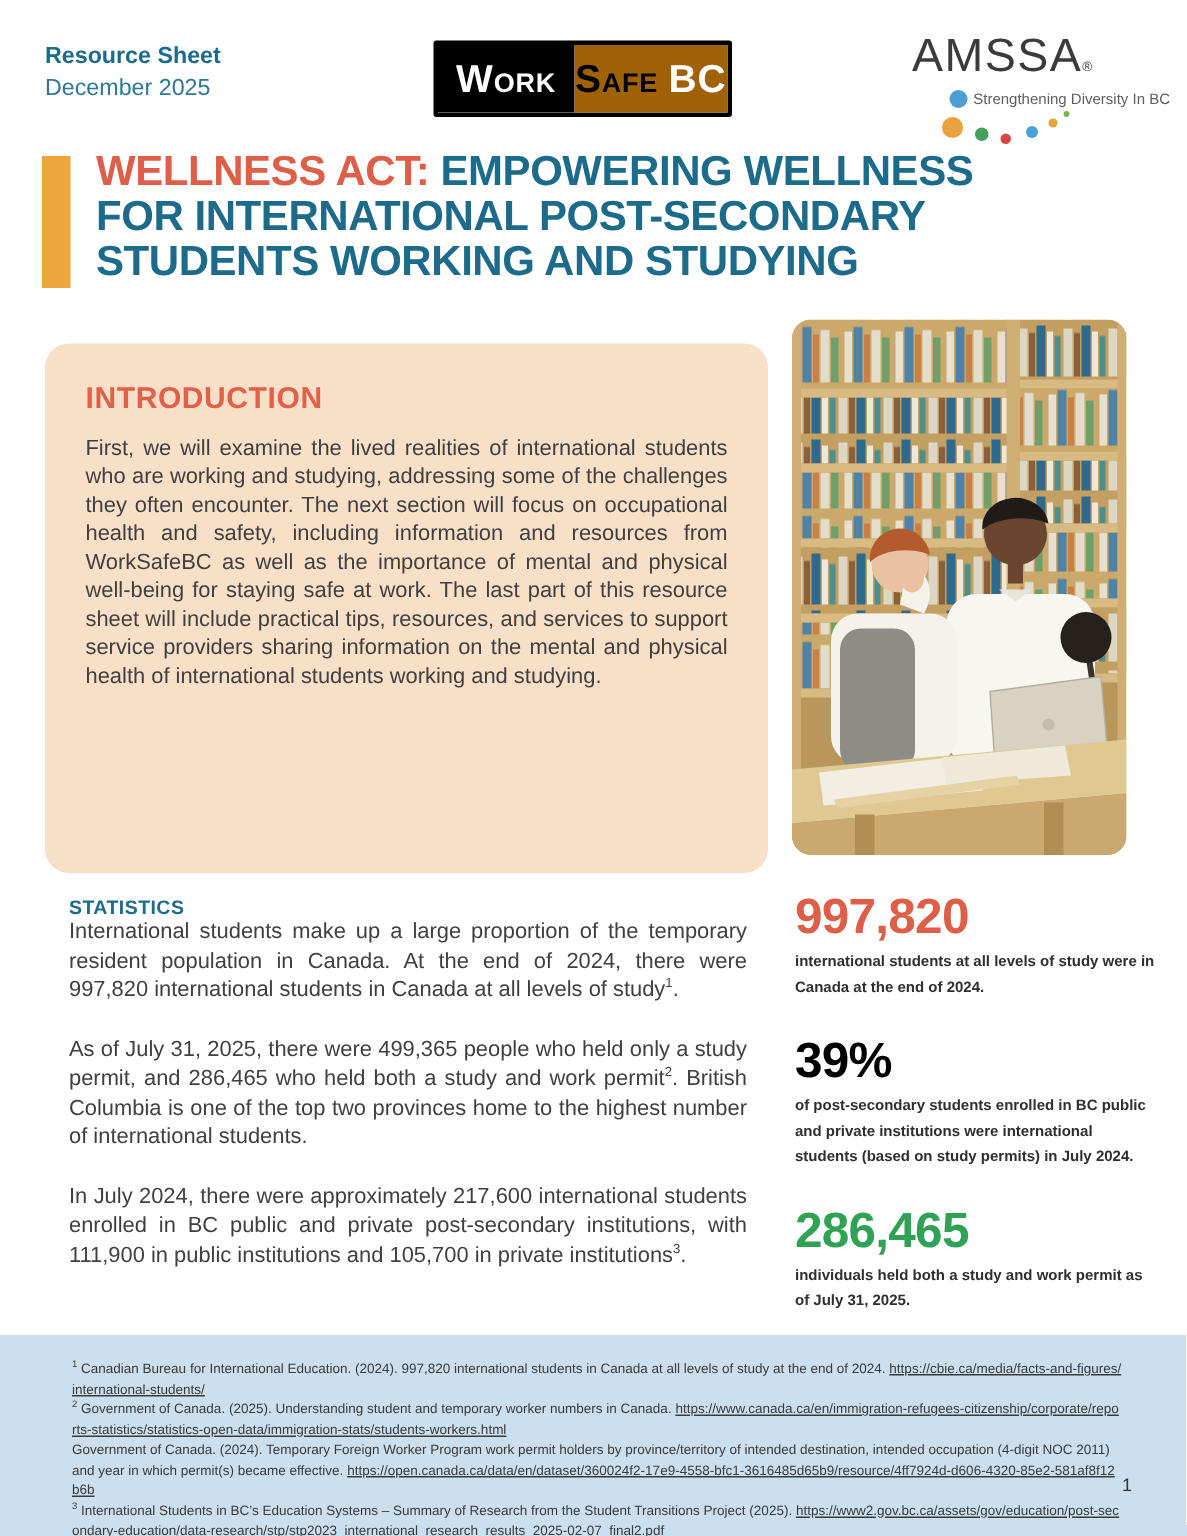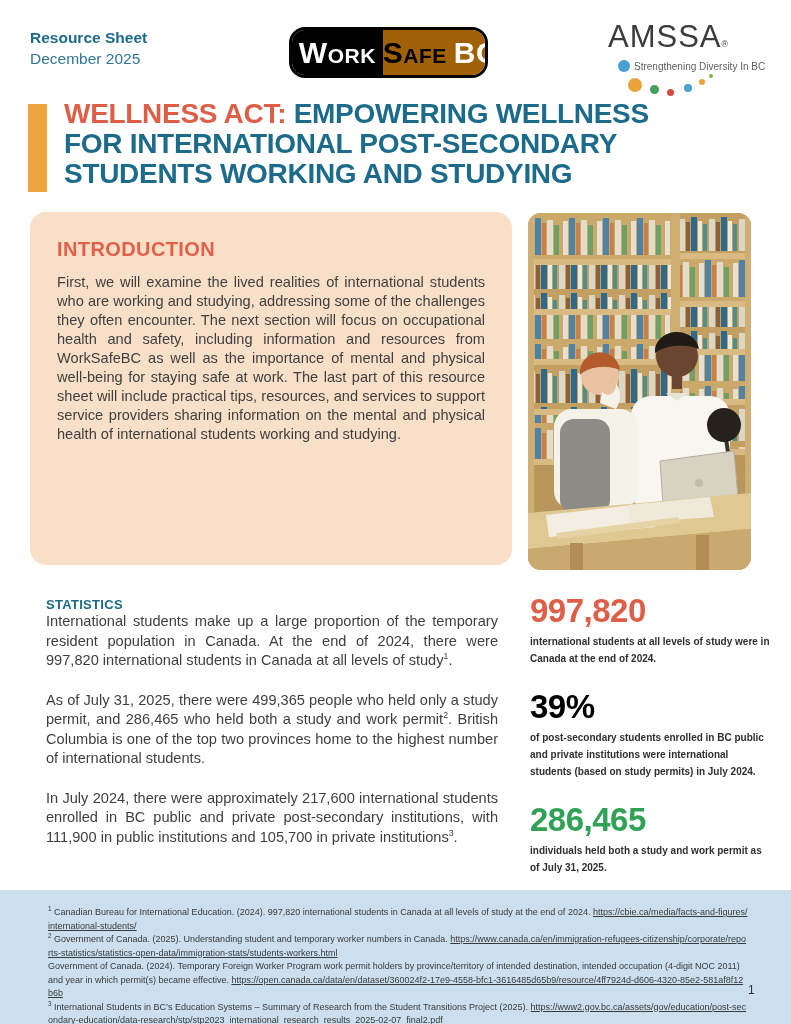--- a/index.html
+++ b/index.html
@@ -6,49 +6,49 @@
   html,body { background:#ffffff; }
   body { font-family:"Liberation Sans", sans-serif; color:#3f3f3f; }
   .page { position:relative; width:791px; height:1024px; background:#ffffff; overflow:hidden; }
 
   
   .masthead-left { position:absolute; left:30px; top:27px; line-height:21px; }
   .doc-type { font-size:15.5px; font-weight:bold; color:#1c6b8a; }
   .doc-date { font-size:15.5px; color:#2e7796; }
 
   .wsbc { position:absolute; left:289px; top:27px; width:199px; height:51px;
-          display:flex; border:3px solid #000; border-radius:16px; overflow:hidden;
-          font-weight:bold; font-variant:small-caps; font-size:30px; letter-spacing:.5px; }
+          display:flex; border:3px solid #000; border-radius:2px; overflow:hidden;
+          font-weight:bold; font-variant:small-caps; font-size:26px; letter-spacing:.5px; }
   .wsbc-left { background:#000; color:#fff; flex:0 0 47%; display:flex; align-items:center; justify-content:center; }
   .wsbc-right { background:#a16207; color:#000; flex:1; display:flex; align-items:center; justify-content:center; gap:7px; }
   .wsbc-bc { color:#fff; font-variant:normal; }
 
   .amssa { position:absolute; left:608px; top:22px; width:172px; }
   .amssa-name { font-size:31px; color:#3b3b3b; letter-spacing:1px; line-height:30px; }
   .amssa-reg { font-size:9px; vertical-align:baseline; }
-  .amssa-tagline { display:flex; align-items:center; gap:4px; font-size:10px; color:#5f5f5f; margin-top:1px; margin-left:10px; white-space:nowrap; }
+  .amssa-tagline { display:flex; align-items:center; gap:4px; font-size:10px; color:#5f5f5f; margin-top:1px; margin-left:10px; white-space:nowrap;justify-content:flex-end; }
   .dot { display:inline-block; border-radius:50%; }
   .blue-dot { width:12px; height:12px; background:#4a9fd3; flex:0 0 auto; }
   .amssa-dots { position:relative; height:20px; margin-top:3px; }
   .amssa-dots .dot { position:absolute; }
   .d1 { width:14px; height:14px; background:#eaa33c; left:20px; top:3px; }
   .d2 { width:9px;  height:9px;  background:#44a05c; left:42px; top:10px; }
   .d3 { width:7px;  height:7px;  background:#d44a3e; left:59px; top:14px; }
   .d4 { width:8px;  height:8px;  background:#4a9fd3; left:76px; top:9px; }
   .d5 { width:6px;  height:6px;  background:#eaa33c; left:91px; top:4px; }
   .d6 { width:4px;  height:4px;  background:#7ab648; left:101px; top:-1px; }
 
   
   .title-bar { position:absolute; left:28px; top:104px; width:19px; height:88px; background:#eda63e; }
   .doc-title { position:absolute; left:64px; top:99px; width:660px;
                font-size:28px; font-weight:bold; color:#1c6b8a; line-height:30px; letter-spacing:-.3px; }
   .doc-title .accent { color:#dd5f48; }
 
   
-  .intro-box { position:absolute; left:30px; top:212px; width:482px; height:353px;
+  .intro-box { position:absolute; left:30px; top:229px; width:482px; height:353px;
                background:#f8dfc8; border-radius:16px; padding:26px 27px 0 27px; }
   .intro-heading { font-size:20px; font-weight:bold; color:#e2604a; letter-spacing:.4px; margin-bottom:12px; }
   .intro-box p { font-size:14.6px; line-height:19px; text-align:justify; color:#3f3f3f; }
   .intro-box p + p { margin-top:19px; }
 
   .photo { position:absolute; left:528px; top:213px; width:223px; height:357px;
            border-radius:13px; overflow:hidden; }
 
   
   .stats-left { position:absolute; left:46px; top:597px; width:452px; }

